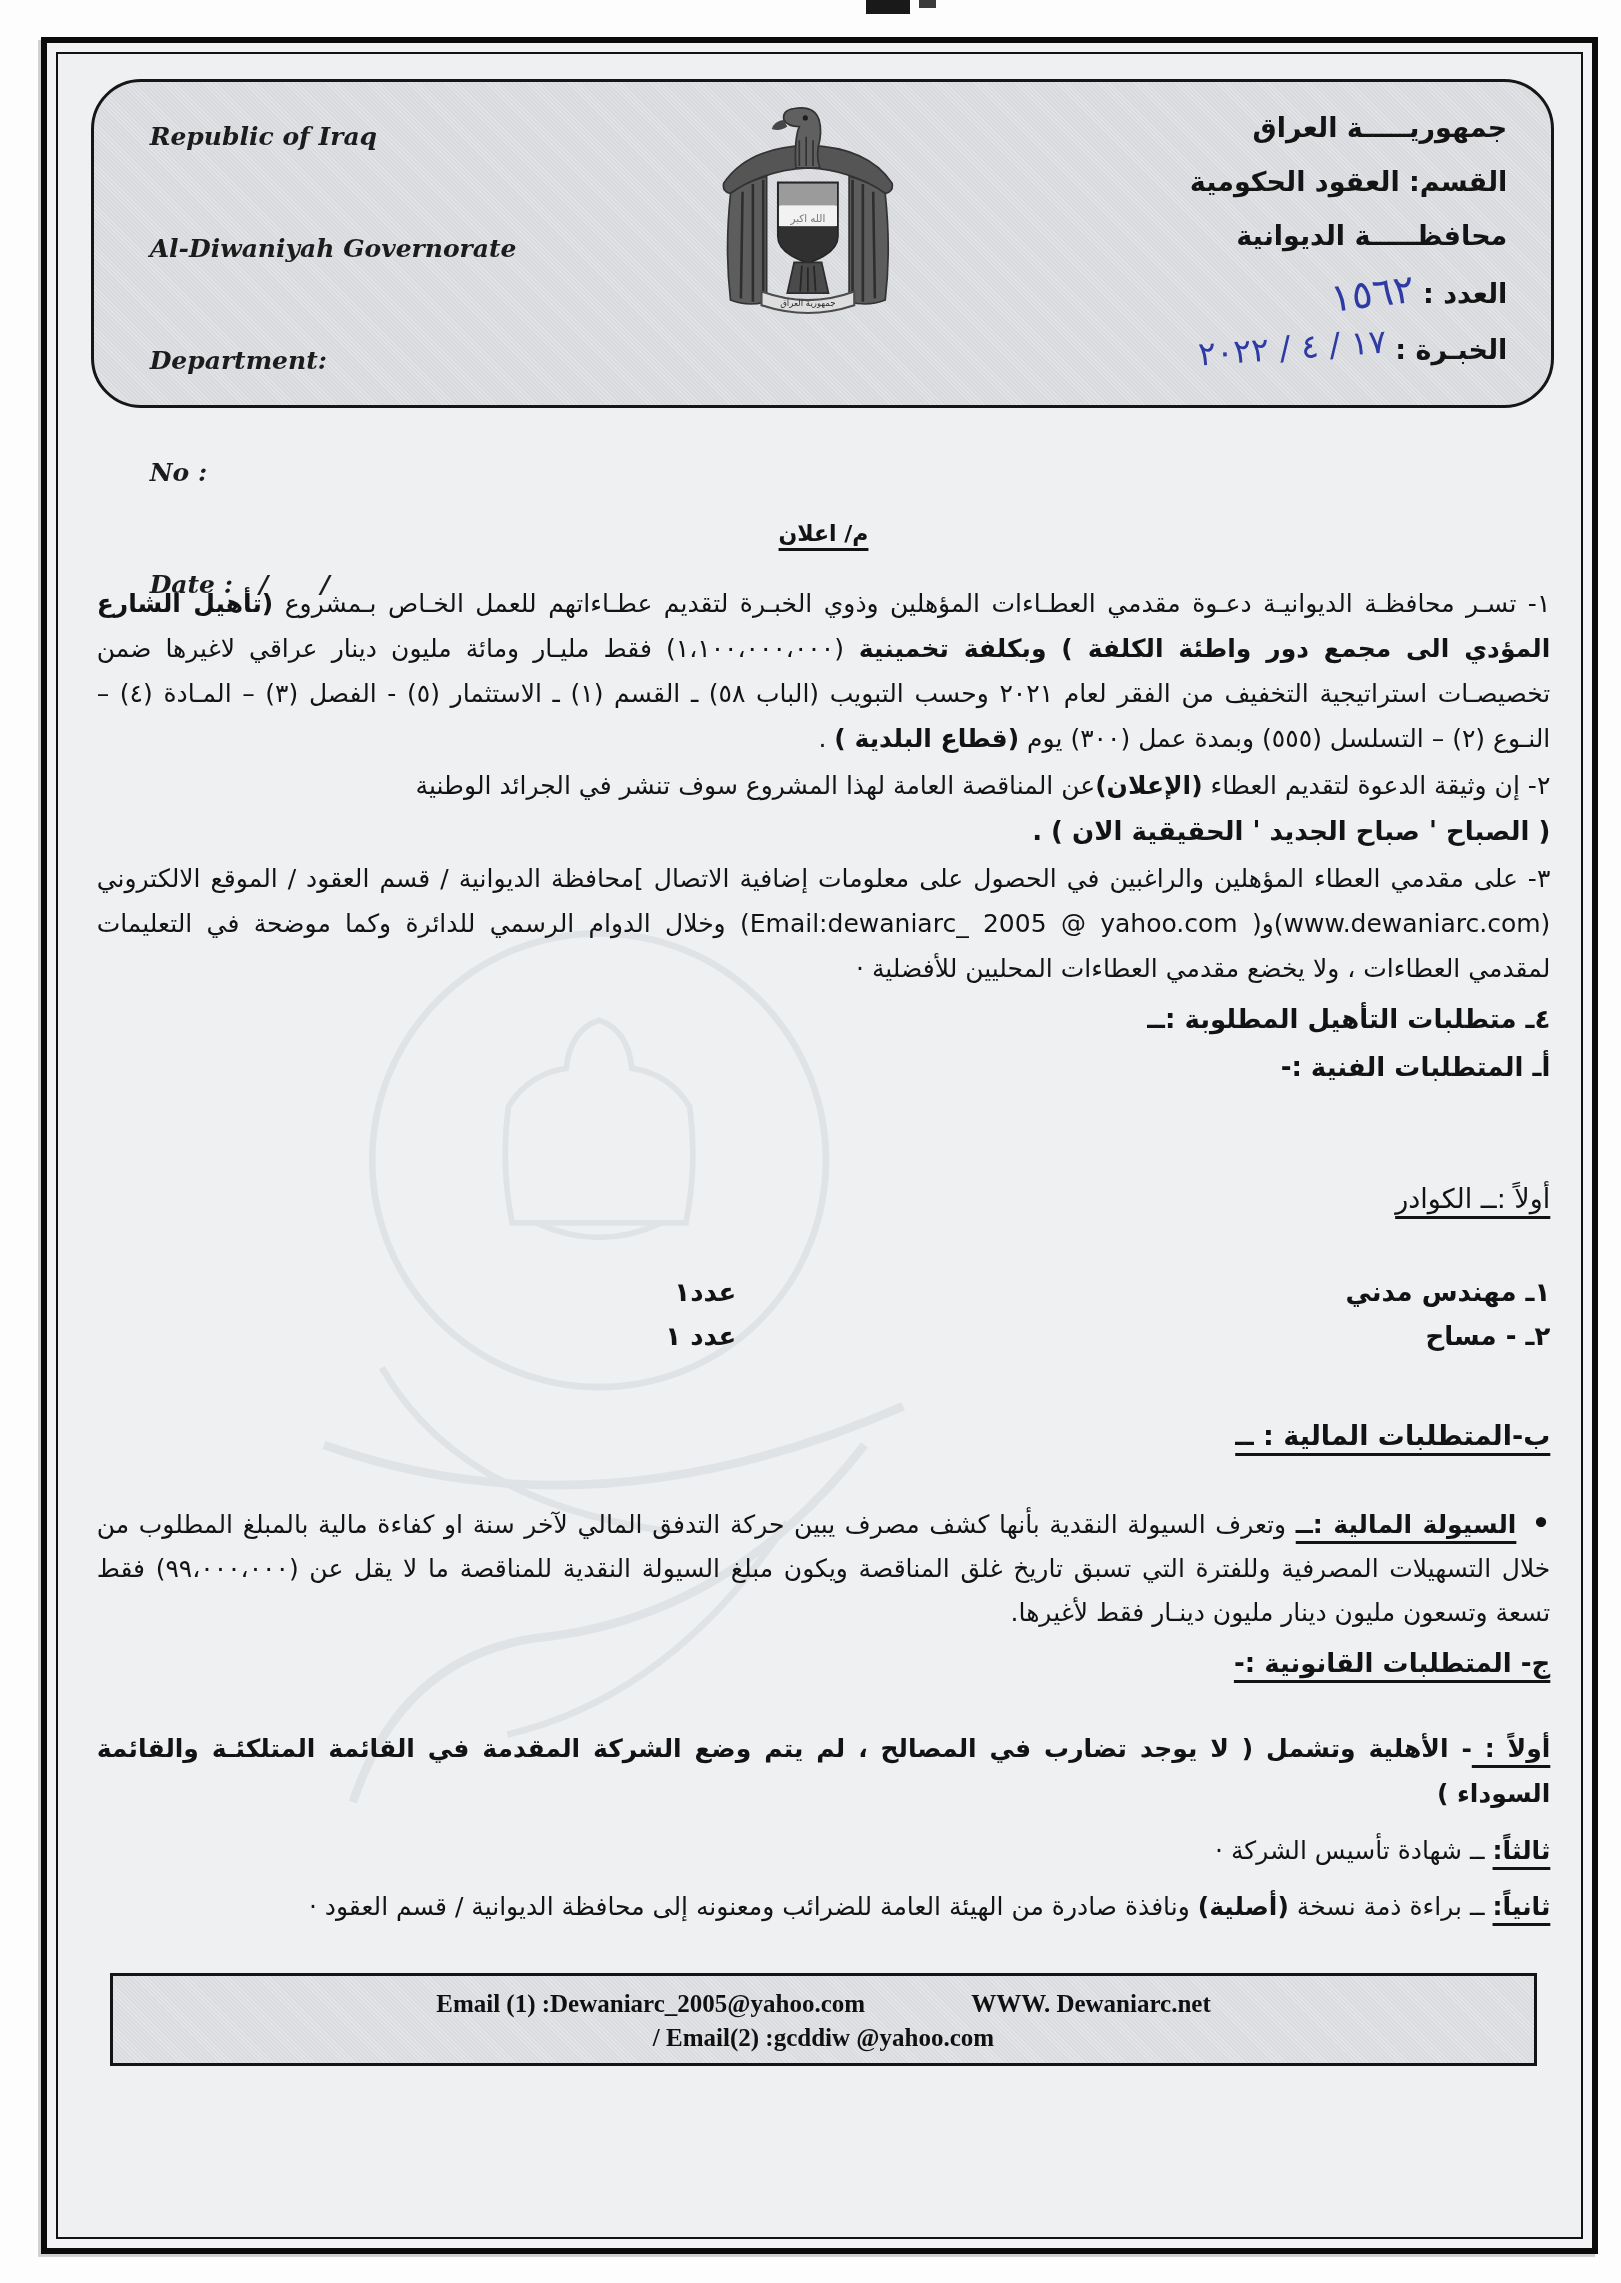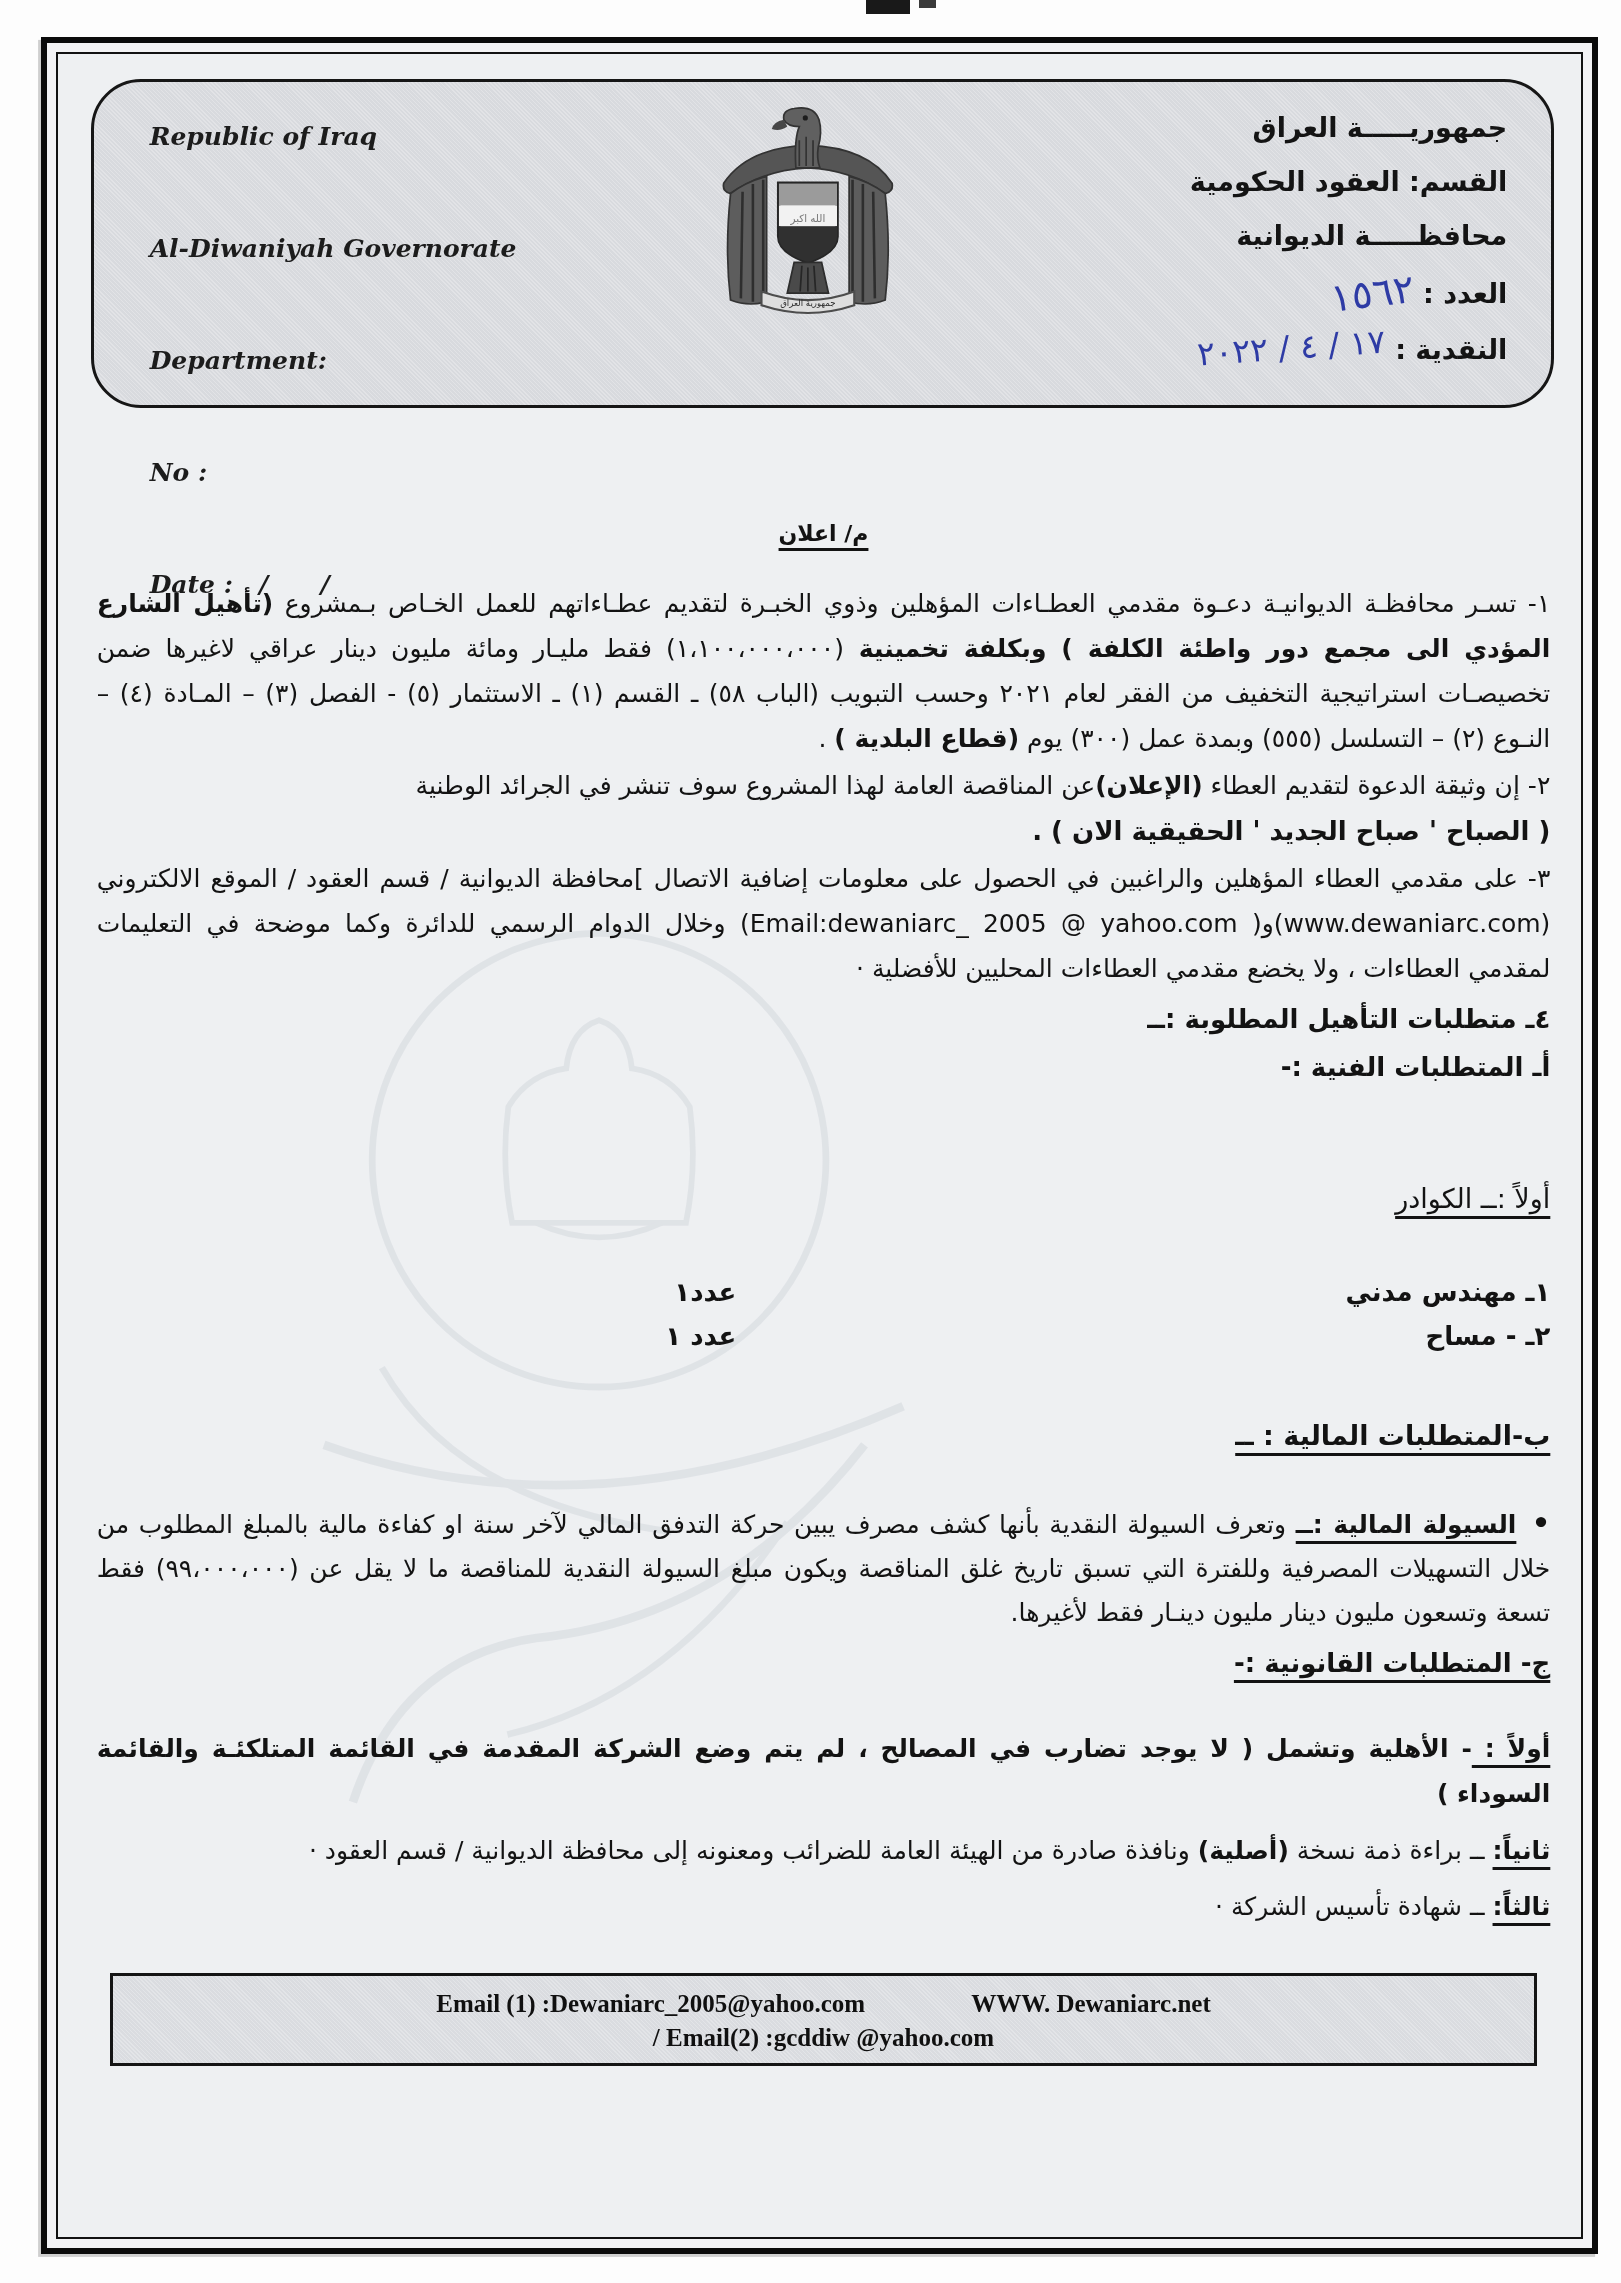--- a/index.html
+++ b/index.html
@@ -197,21 +197,21 @@
           <path d="M56,238 Q110,258 164,238 L164,254 Q110,272 56,254 Z" fill="#dedede" stroke="#4d4d4d" stroke-width="2.5"></path>
           <text x="110" y="255" font-size="10" text-anchor="middle" fill="#2c2c2c">جمهورية العراق</text>
         </svg>
       </div>
 
       <div class="header-right">
         <div>جمهوريـــــة العراق</div>
         <div>القسم: العقود الحكومية</div>
         <div>محافظـــــة الديوانية</div>
         <div><span>العدد :</span> <span class="hand">١٥٦٢</span></div>
-        <div><span>النقدية :</span> <span class="hand-date">١٧ / ٤ / ٢٠٢٢</span></div>
+        <div><span>الخبـرة :</span> <span class="hand-date">١٧ / ٤ / ٢٠٢٢</span></div>
       </div>
     </div>
 
     <div class="main">
 
       <div class="doc-title">
         <div><span class="u">م/ اعلان</span></div>
       </div>
 
       <p class="para"><span>١- تسـر محافظـة الديوانيـة دعـوة مقدمي العطـاءات المؤهلين وذوي الخبـرة لتقديم عطـاءاتهم للعمل الخـاص بـمشروع </span><span class="b">(تأهيل الشارع المؤدي الى مجمع دور واطئة الكلفة ) وبكلفة تخمينية </span><span>(١،١٠٠،٠٠٠،٠٠٠) فقط مليـار ومائة مليون دينار عراقي  لاغيرها ضمن تخصيصـات استراتيجية التخفيف من الفقر  لعام ٢٠٢١ وحسب التبويب (الباب ٥٨) ـ القسم (١) ـ الاستثمار (٥)  -  الفصل (٣)  –  المـادة (٤)  –  النـوع  (٢)  –  التسلسل (٥٥٥) وبمدة عمل (٣٠٠) يوم </span><span class="b">(قطاع البلدية )</span><span> .</span></p>
@@ -238,23 +238,23 @@
       </div>
 
       <div class="fin-heading"><span class="u2">ب-المتطلبات المالية : ــ</span></div>
 
       <p class="bullet-para"><span class="bullet-dot">•</span><span class="b u2">السيولة المالية :ــ</span><span> وتعرف السيولة النقدية بأنها كشف مصرف يبين حركة التدفق المالي لآخر سنة او كفاءة مالية بالمبلغ المطلوب من خلال التسهيلات المصرفية وللفترة التي تسبق تاريخ غلق المناقصة ويكون مبلغ السيولة النقدية للمناقصة ما لا يقل عن (٩٩،٠٠٠،٠٠٠) فقط تسعة وتسعون مليون  دينار  مليون دينـار فقط لأغيرها.</span></p>
 
       <p class="sec-line"><span class="u2">ج- المتطلبات القانونية :-</span></p>
 
       <p class="legal-para legal-first"><span class="u2">أولاً : </span><span>- الأهلية وتشمل ( لا يوجد تضارب في المصالح ، لم يتم وضع الشركة المقدمة في القائمة المتلكئـة والقائمة السوداء )</span></p>
 
+      <p class="legal-para"><span class="b u2">ثالثاً:</span><span> ــ شهادة تأسيس الشركة ·</span></p>
+
       <p class="legal-para"><span class="b u2">ثانياً:</span><span> ــ براءة ذمة نسخة </span><span class="b">(أصلية)</span><span> ونافذة صادرة من الهيئة العامة للضرائب ومعنونه إلى محافظة الديوانية / قسم العقود ·</span></p>
-
-      <p class="legal-para"><span class="b u2">ثالثاً:</span><span> ــ شهادة تأسيس الشركة ·</span></p>
 
     </div>
 
     <div class="footer-box">
       <div class="footer-line1">
         <span>Email  (1) :Dewaniarc_2005@yahoo.com</span>
         <span>WWW. Dewaniarc.net</span>
       </div>
       <div class="footer-line2">
         <span>/    Email(2) :gcddiw @yahoo.com</span>

